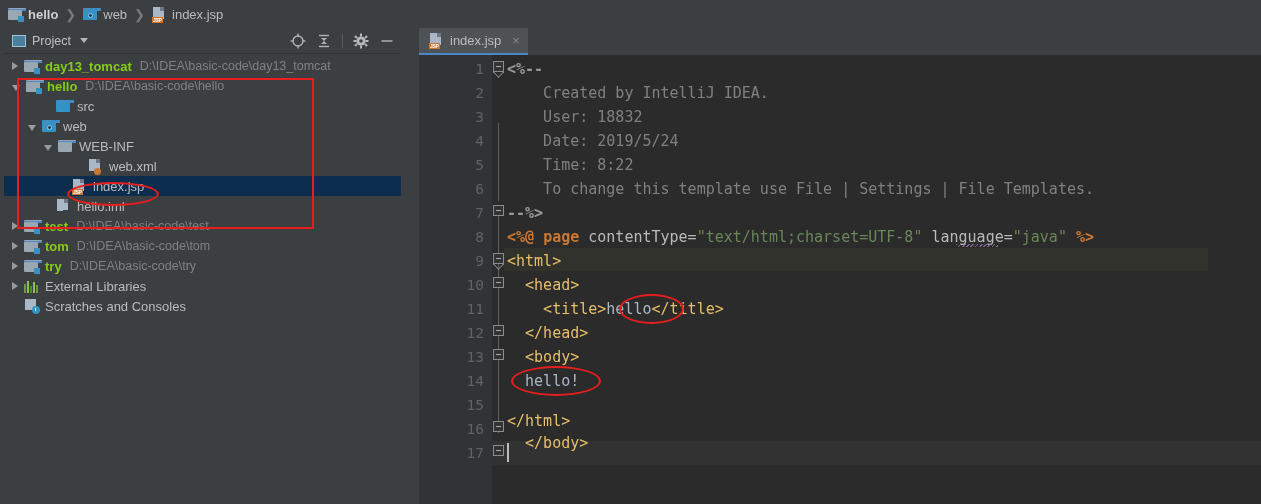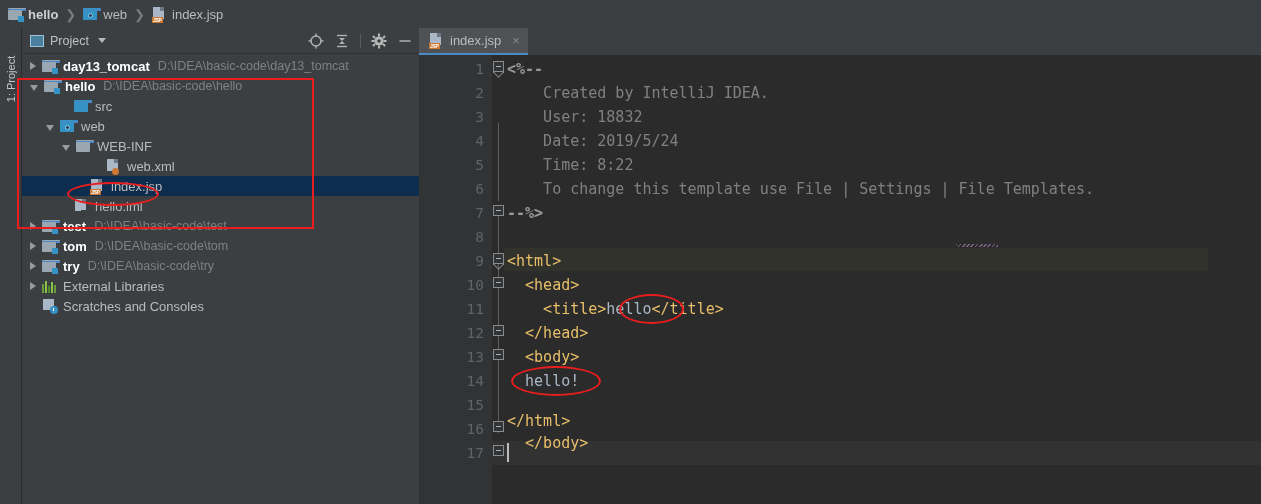--- a/index.html
+++ b/index.html
@@ -140,21 +140,21 @@
     width: 70px;
     transform: rotate(-90deg);
     transform-origin: center;
     font-size: 11px; color: #c8c8c8;
     text-align: center;
     white-space: nowrap;
   }
 
   
   .project-panel {
-    position: absolute; left: 22px; top: 28px;
+    position: absolute; left: 4px; top: 28px;
     width: 397px; height: 476px;
     background: #3c3f41;
   }
   .panel-toolbar {
     position: relative;
     height: 26px; width: 100%;
     background: #3c3f41;
     display: flex; align-items: center;
     border-bottom: 1px solid #323232;
   }
@@ -203,21 +203,21 @@
   }
   .arrow.open {
     border-left: 4.5px solid transparent;
     border-right: 4.5px solid transparent;
     border-top: 6px solid #9a9a9a;
     border-bottom: 0;
     position: relative; top: 2px;
   }
   .arrow.none { border: 0; width: 6px; margin-right: 6px; }
   .row-label { color: #bbbbbb; margin-left: 6px; font-size: 13px; }
-  .row-label.bold { font-weight: bold; color: #ffffff; }
+  .row-label.bold { font-weight: bold; color: #84cc16; }
   .row-path { color: #808080; margin-left: 8px; font-size: 12.5px; }
 
   
   .editor {
     position: absolute; left: 419px; top: 28px;
     width: 842px; height: 476px;
     background: #2b2b2b;
   }
   .tabbar {
     position: relative;
@@ -609,20 +609,21 @@
 
       <div class="jsp-bg" style="top:193px; width:704px;"></div>
 
       <div class="code-line" style="top:2px;"><span class="c-comment-b">&lt;%--</span></div>
       <div class="code-line" style="top:26px;"><span class="c-comment">    Created by IntelliJ IDEA.</span></div>
       <div class="code-line" style="top:50px;"><span class="c-comment">    User: 18832</span></div>
       <div class="code-line" style="top:74px;"><span class="c-comment">    Date: 2019/5/24</span></div>
       <div class="code-line" style="top:98px;"><span class="c-comment">    Time: 8:22</span></div>
       <div class="code-line" style="top:122px;"><span class="c-comment">    To change this template use File | Settings | File Templates.</span></div>
       <div class="code-line" style="top:146px;"><span class="c-comment-b">--%&gt;</span></div>
+      <div class="code-line" style="top:170px;"><span class="c-kw">&lt;%@ </span><span class="c-kw">page</span><span class="c-attr"> contentType=</span><span class="c-str">"text/html;charset=UTF-8"</span><span class="c-attr"> language=</span><span class="c-str">"java"</span><span class="c-kw"> %&gt;</span></div>
       <div class="code-line" style="top:194px;"><span class="c-tag">&lt;html&gt;</span></div>
       <div class="code-line" style="top:218px;"><span class="c-tag">  &lt;head&gt;</span></div>
       <div class="code-line" style="top:242px;"><span class="c-tag">    &lt;title&gt;</span><span class="c-text">hello</span><span class="c-tag">&lt;/title&gt;</span></div>
       <div class="code-line" style="top:266px;"><span class="c-tag">  &lt;/head&gt;</span></div>
       <div class="code-line" style="top:290px;"><span class="c-tag">  &lt;body&gt;</span></div>
       <div class="code-line" style="top:314px;"><span class="c-text">  hello!</span></div>
       <div class="code-line" style="top:332px;margin-top:44px;"><span class="c-tag">  &lt;/body&gt;</span></div>
       <div class="code-line" style="top:354px;"><span class="c-tag">&lt;/html&gt;</span></div>
 
       <div class="squiggle" style="left:537px; top:189px; width:42px;"></div>

